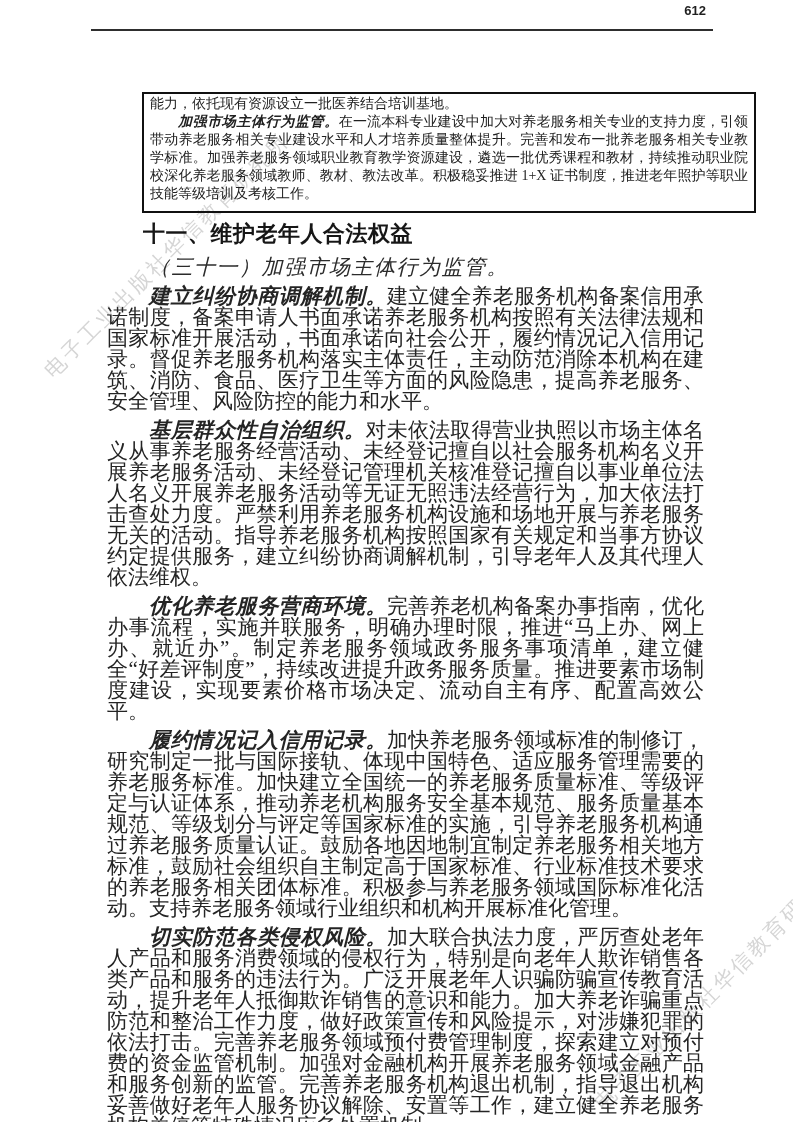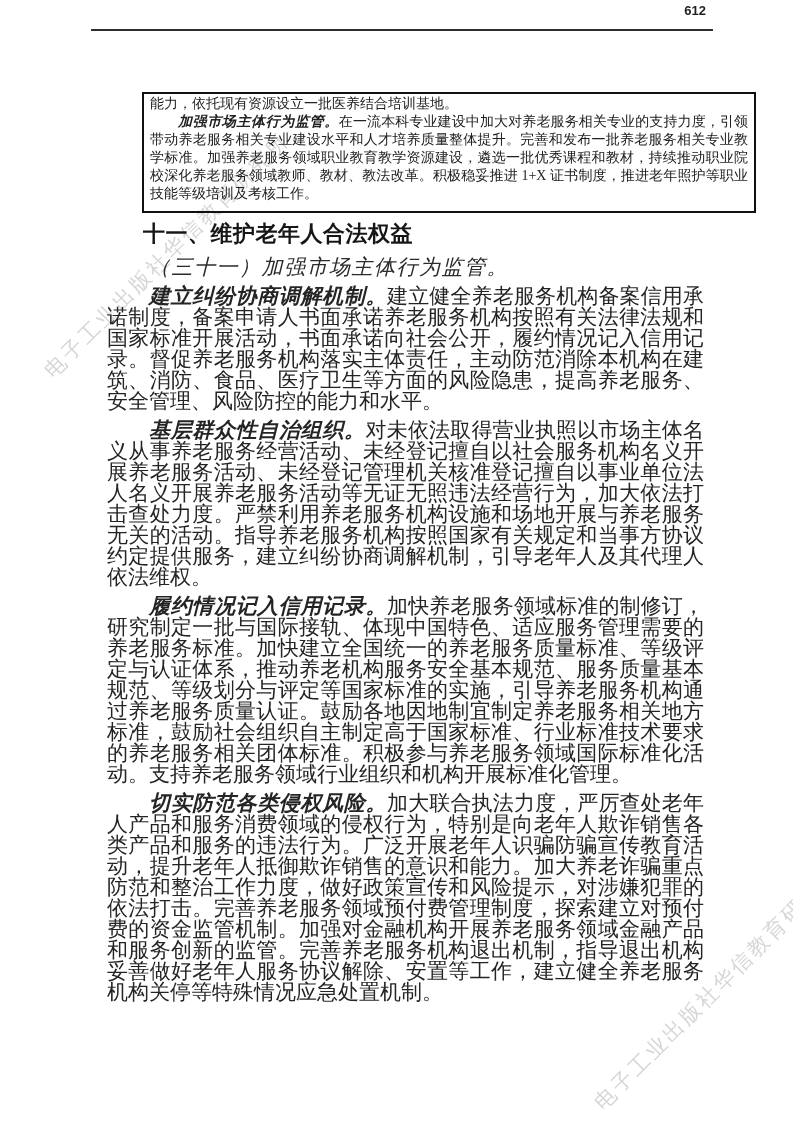--- a/index.html
+++ b/index.html
@@ -111,18 +111,19 @@
       <p class="noindent">能力，依托现有资源设立一批医养结合培训基地。</p>
       <p class=""><span class="lead">加强市场主体行为监管。</span>在一流本科专业建设中加大对养老服务相关专业的支持力度，引领带动养老服务相关专业建设水平和人才培养质量整体提升。完善和发布一批养老服务相关专业教学标准。加强养老服务领域职业教育教学资源建设，遴选一批优秀课程和教材，持续推动职业院校深化养老服务领域教师、教材、教法改革。积极稳妥推进 1+X 证书制度，推进老年照护等职业技能等级培训及考核工作。</p>
     </div>
 
   <div class="content">
     <h2 class="heading">十一、维护老年人合法权益</h2>
     <div>
         <p class="para sub">（三十一）加强市场主体行为监管。</p>
         <p class="para"><span class="lead">建立纠纷协商调解机制。</span>建立健全养老服务机构备案信用承诺制度，备案申请人书面承诺养老服务机构按照有关法律法规和国家标准开展活动，书面承诺向社会公开，履约情况记入信用记录。督促养老服务机构落实主体责任，主动防范消除本机构在建筑、消防、食品、医疗卫生等方面的风险隐患，提高养老服务、安全管理、风险防控的能力和水平。</p>
         <p class="para"><span class="lead">基层群众性自治组织。</span>对未依法取得营业执照以市场主体名义从事养老服务经营活动、未经登记擅自以社会服务机构名义开展养老服务活动、未经登记管理机关核准登记擅自以事业单位法人名义开展养老服务活动等无证无照违法经营行为，加大依法打击查处力度。严禁利用养老服务机构设施和场地开展与养老服务无关的活动。指导养老服务机构按照国家有关规定和当事方协议约定提供服务，建立纠纷协商调解机制，引导老年人及其代理人依法维权。</p>
+        <p class="para"><span class="lead">优化养老服务营商环境。</span>完善养老机构备案办事指南，优化办事流程，实施并联服务，明确办理时限，推进“马上办、网上办、就近办”。制定养老服务领域政务服务事项清单，建立健全“好差评制度”，持续改进提升政务服务质量。推进要素市场制度建设，实现要素价格市场决定、流动自主有序、配置高效公平。</p>
         <p class="para"><span class="lead">履约情况记入信用记录。</span>加快养老服务领域标准的制修订，研究制定一批与国际接轨、体现中国特色、适应服务管理需要的养老服务标准。加快建立全国统一的养老服务质量标准、等级评定与认证体系，推动养老机构服务安全基本规范、服务质量基本规范、等级划分与评定等国家标准的实施，引导养老服务机构通过养老服务质量认证。鼓励各地因地制宜制定养老服务相关地方标准，鼓励社会组织自主制定高于国家标准、行业标准技术要求的养老服务相关团体标准。积极参与养老服务领域国际标准化活动。支持养老服务领域行业组织和机构开展标准化管理。</p>
         <p class="para"><span class="lead">切实防范各类侵权风险。</span>加大联合执法力度，严厉查处老年人产品和服务消费领域的侵权行为，特别是向老年人欺诈销售各类产品和服务的违法行为。广泛开展老年人识骗防骗宣传教育活动，提升老年人抵御欺诈销售的意识和能力。加大养老诈骗重点防范和整治工作力度，做好政策宣传和风险提示，对涉嫌犯罪的依法打击。完善养老服务领域预付费管理制度，探索建立对预付费的资金监管机制。加强对金融机构开展养老服务领域金融产品和服务创新的监管。完善养老服务机构退出机制，指导退出机构妥善做好老年人服务协议解除、安置等工作，建立健全养老服务机构关停等特殊情况应急处置机制。</p>
       </div>
   </div>
 
 </div>
 
 </body></html>

